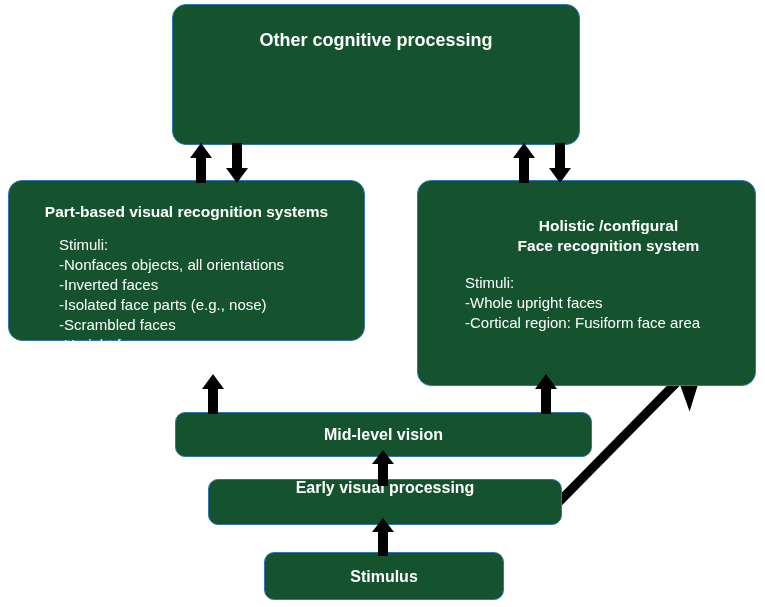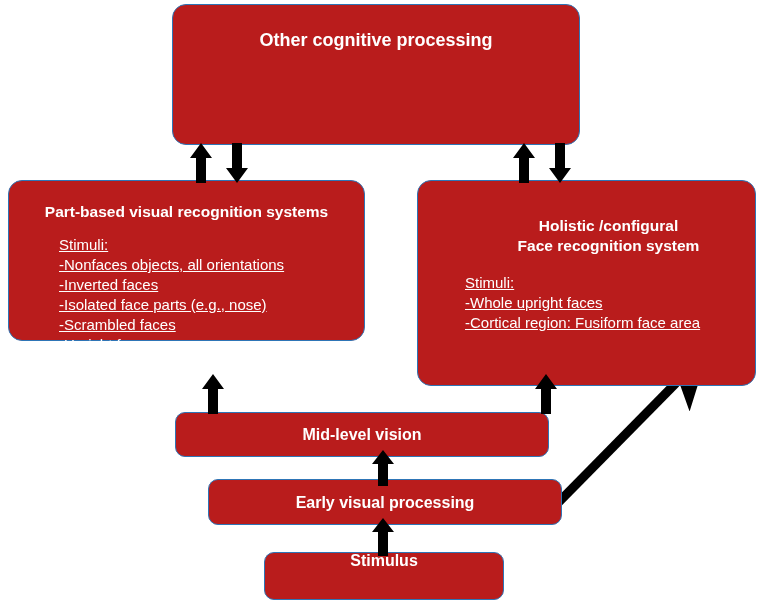--- a/index.html
+++ b/index.html
@@ -11,42 +11,41 @@
     position: relative;
     width: 765px;
     height: 607px;
     background: #ffffff;
     overflow: hidden;
     font-family: "Liberation Sans", sans-serif;
   }
   .node {
     position: absolute;
     box-sizing: border-box;
-    background: #b91c1c;
+    background: #14532d;
     border: 1.5px solid #2E75B6;
     border-radius: 14px;
     color: #ffffff;
     z-index: 2;
   }
   .node.bar { border-radius: 10px; }
 
   .title {
     font-weight: bold;
     text-align: center;
     line-height: 1.28;
   }
   .subtitle {
     text-align: center;
     line-height: 1.33;
   }
   .bodytext {
     text-align: left;
     line-height: 1.34;
     white-space: pre-line;
-    text-decoration: underline;
   }
   .barlabel {
     font-weight: bold;
     text-align: center;
     width: 100%;
   }
 
   
   #node-top { left: 172px; top: 4px; width: 408px; height: 141px; }
   #node-top .title { font-size: 18px; padding-top: 24px; }
@@ -56,29 +55,29 @@
   #node-left { left: 8px; top: 180px; width: 357px; height: 161px; }
   #node-left .title { font-size: 15.5px; padding-top: 21px; }
   #node-left .bodytext { font-size: 15px; padding: 13px 0 0 50px; }
 
   
   #node-right { left: 417px; top: 180px; width: 339px; height: 206px; }
   #node-right .title { font-size: 15.5px; padding-top: 35px; }
   #node-right .bodytext { font-size: 15px; padding: 17px 0 0 47px; }
 
   
-  #node-mid   { left: 175px; top: 412px; width: 374px; height: 45px; }
+  #node-mid   { left: 175px; top: 412px; width: 417px; height: 45px; }
   #node-early { left: 208px; top: 479px; width: 354px; height: 46px; }
   #node-stim  { left: 264px; top: 552px; width: 240px; height: 48px; }
   #node-mid .barlabel,
   #node-early .barlabel,
   #node-stim .barlabel { font-size: 16px; line-height: 1; }
   #node-mid   .barlabel { padding-top: 14px; }
-  #node-early .barlabel { padding-top: 15px; }
-  #node-stim  .barlabel { }
+  #node-early .barlabel { }
+  #node-stim  .barlabel { padding-top: 16px; }
 
   
   .arrow {
     position: absolute;
     z-index: 3;
   }
   .arrow svg { display: block; overflow: visible; }
 </style>
 </head>
 <body>

